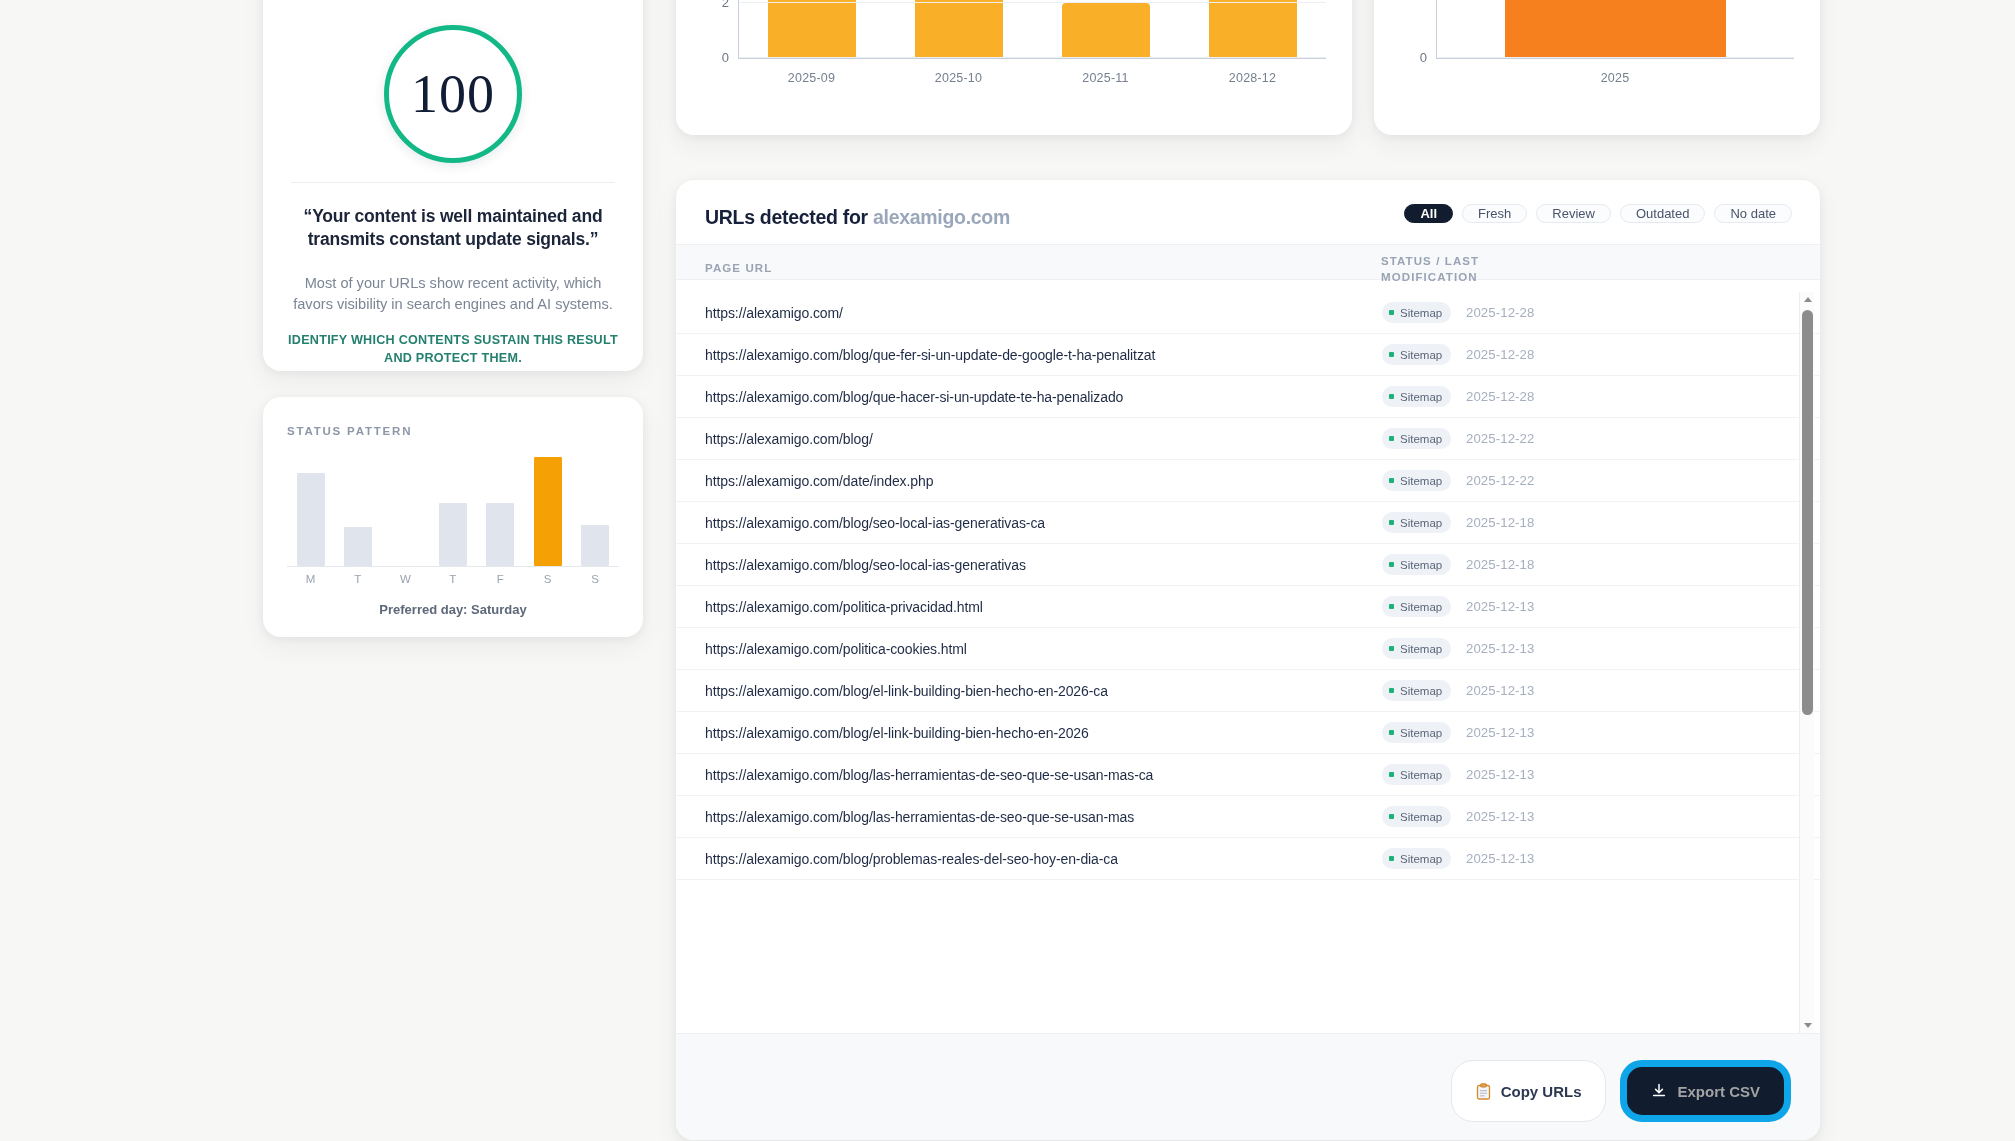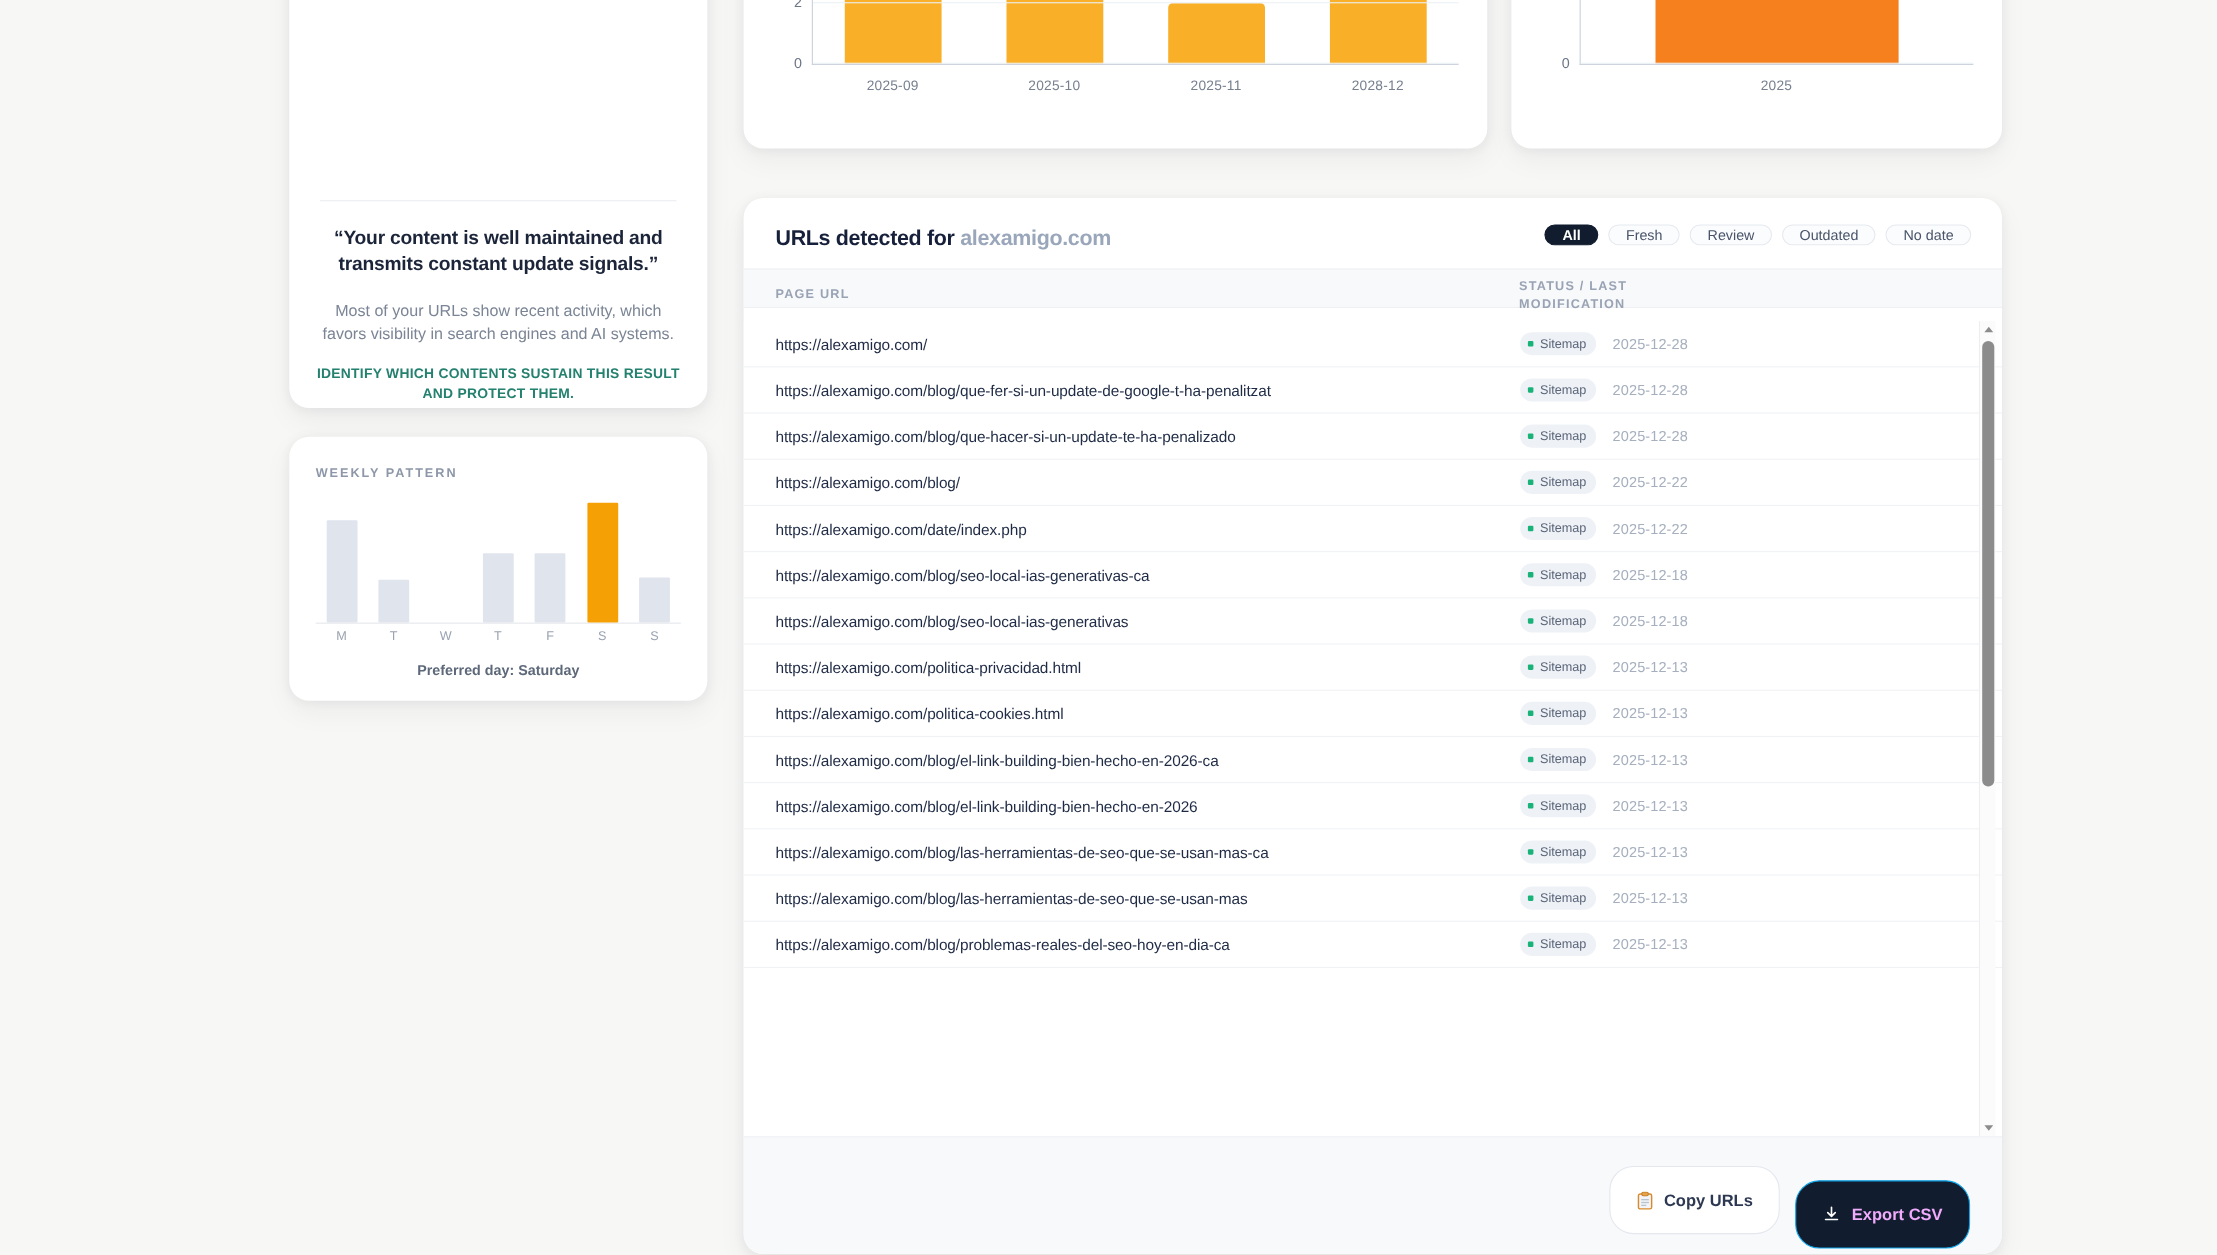--- a/index.html
+++ b/index.html
@@ -157,37 +157,42 @@
     position: absolute; left: 0; right: 0; bottom: 0; height: 107px;
     background: #f8f9fb; border-top: 1px solid #eef0f4;
   }
   .foot-actions { position: absolute; right: 29px; top: 26px; display: flex; gap: 14px; }
   .btn {
     height: 62px; padding: 0 24px; border-radius: 22px;
     display: flex; align-items: center; gap: 10px;
     font-size: 15px; font-weight: 700; cursor: pointer; white-space: nowrap;
   }
   .btn.secondary { background: #ffffff; color: #2d3852; border: 1px solid #e4e7ee; }
-  .btn.primary { background: #111c2e; color: #f0abfc; border: 1px solid #0ea5e9; margin-top: 13px; }
+  .btn.primary { background: #111c2e; color: #a3a3a3; border: 7px solid #0ea5e9; }
   .ico { display: inline-flex; align-items: center; justify-content: center; }
 </style>
 </head>
 <body>
 
 <div class="page">
 
   <div class="card" id="score-card">
+    <div class="ring-wrap">
+      <div class="ring">
+        <span class="ring-value">100</span>
+      </div>
+    </div>
     <div class="score-divider"></div>
     <div class="score-quote">“Your content is well maintained and transmits constant update signals.”</div>
     <div class="score-sub">Most of your URLs show recent activity, which favors visibility in search engines and AI systems.</div>
     <div class="score-cta">IDENTIFY WHICH CONTENTS SUSTAIN THIS RESULT AND PROTECT THEM.</div>
   </div>
 
   <div class="card" id="weekly-card">
-    <div class="weekly-title">WEEKLY PATTERN</div>
+    <div class="weekly-title">STATUS PATTERN</div>
     <div class="weekly-chart" id="weekly-chart">
         <div class="wcol">
           <div class="wbar" style="height: 85%;"></div>
         </div>
         <div class="wcol">
           <div class="wbar" style="height: 36%;"></div>
         </div>
         <div class="wcol">
           <div class="wbar" style="height: 0%;"></div>
         </div>

